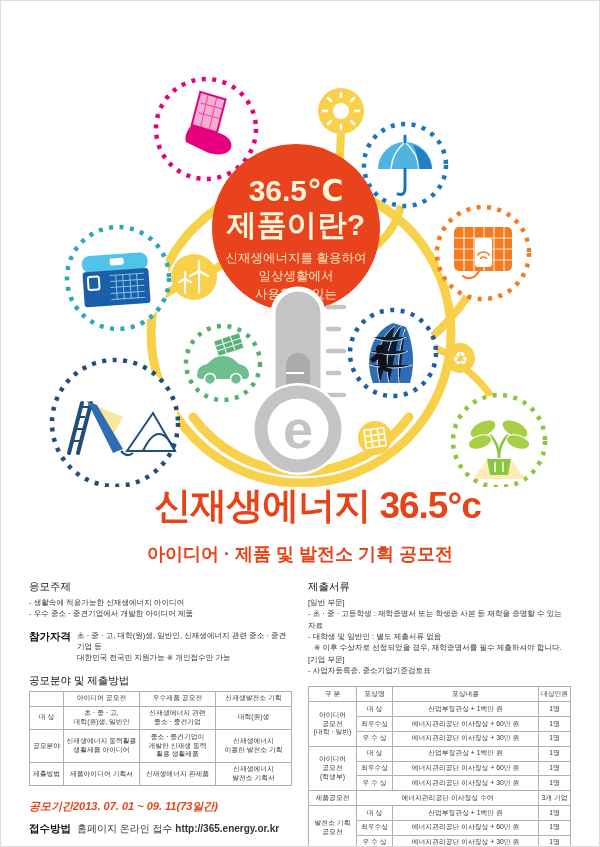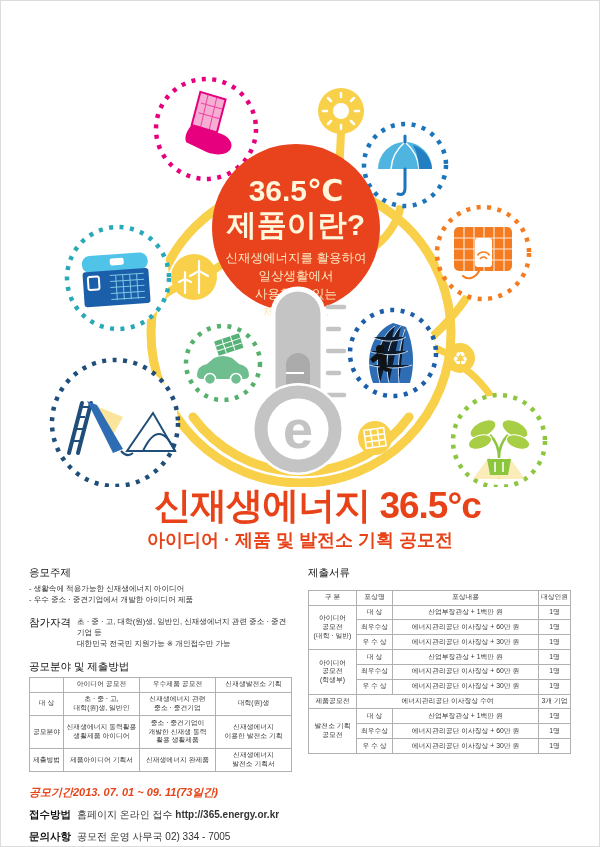--- a/index.html
+++ b/index.html
@@ -5,30 +5,30 @@
   html,body { margin:0; padding:0; background:#f2f2f2; }
   * { box-sizing:border-box; }
   .poster {
     width:600px; height:847px; margin:0 auto; position:relative;
     background:#fff; border:1px solid #dcdcdc; overflow:hidden;
     font-family:"Liberation Sans","DejaVu Sans",sans-serif; color:#333;
   }
   .hero { display:block; }
   .title-block { text-align:center; color:#E84318; margin-top:0; line-height:1.05; }
   .title-main { font-size:37px; font-weight:bold; letter-spacing:-1px;margin-left:35px; }
-  .title-sub  { font-size:18px; font-weight:bold; margin-top:5px; }
+  .title-sub  { font-size:18px; font-weight:bold; margin-top:19px; }
   .content { display:flex; gap:16px; padding:16px 28px 0 28px; }
   .col { flex:1; min-width:0; }
   .sec-heading { font-size:10.5px; font-weight:normal; color:#111; margin:0 0 3px 0; }
   .sec { margin-bottom:10px; }
   .plain-list { list-style:none; margin:0; padding:0; }
   .plain-list li { font-size:7.6px; line-height:1.5; color:#333; }
   .indent { padding-left:6px; }
   .elig { display:flex; gap:6px; align-items:flex-start; }
-  .elig-label { font-size:10.5px; font-weight:normal; color:#111; white-space:nowrap; }
+  .elig-label { font-size:10.5px; font-weight:bold; color:#111; white-space:nowrap; }
   .elig-text { font-size:7.6px; line-height:1.5; white-space:pre-line; }
   table { width:100%; border-collapse:collapse; table-layout:fixed; margin-top:2px; }
   th,td { border:1px solid #b0b0b0; font-size:6.8px; font-weight:normal; color:#333;
           text-align:center; vertical-align:middle; padding:2.5px 1px;
           line-height:1.3; white-space:pre-line; overflow:hidden; }
   .fields-table col.lab { width:34px; }
   .awards-table col.g { width:48px; } .awards-table col.p { width:36px; } .awards-table col.n { width:32px; }
   .period { margin-top:13px; font-size:11px; font-weight:bold; color:#E84318; display:flex; gap:0;font-style:italic; }
   .meta-row { margin-top:8px; display:flex; gap:6px; align-items:flex-start; }
   .meta-label { font-size:10.5px; font-weight:bold; color:#111; white-space:nowrap; }
@@ -307,20 +307,28 @@
       <div class="meta-row">
         <span class="meta-label">문의사항</span>
         <span class="meta-val">공모전 운영 사무국 02) 334 - 7005</span>
       </div>
     </div>
 
     <div class="col">
 
       <div class="sec">
         <div class="sec-heading">제출서류</div>
+        <ul class="plain-list">
+          <li>[일반 부문]</li>
+          <li>- 초 · 중 · 고등학생 : 재학증명서 또는 학생증 사본 등 재학을 증명할 수 있는 자료</li>
+          <li>- 대학생 및 일반인 : 별도 제출서류 없음</li>
+          <li class="indent">※ 이후 수상자로 선정되었을 경우, 재학증명서를 필수 제출하셔야 합니다.</li>
+          <li>[기업 부문]</li>
+          <li>- 사업자등록증, 중소기업기준검토표</li>
+        </ul>
       </div>
 
       <div class="sec">
         <table class="awards-table">
           <colgroup>
               <col class="g">
               <col class="p">
               <col>
               <col class="n">
             </colgroup>

